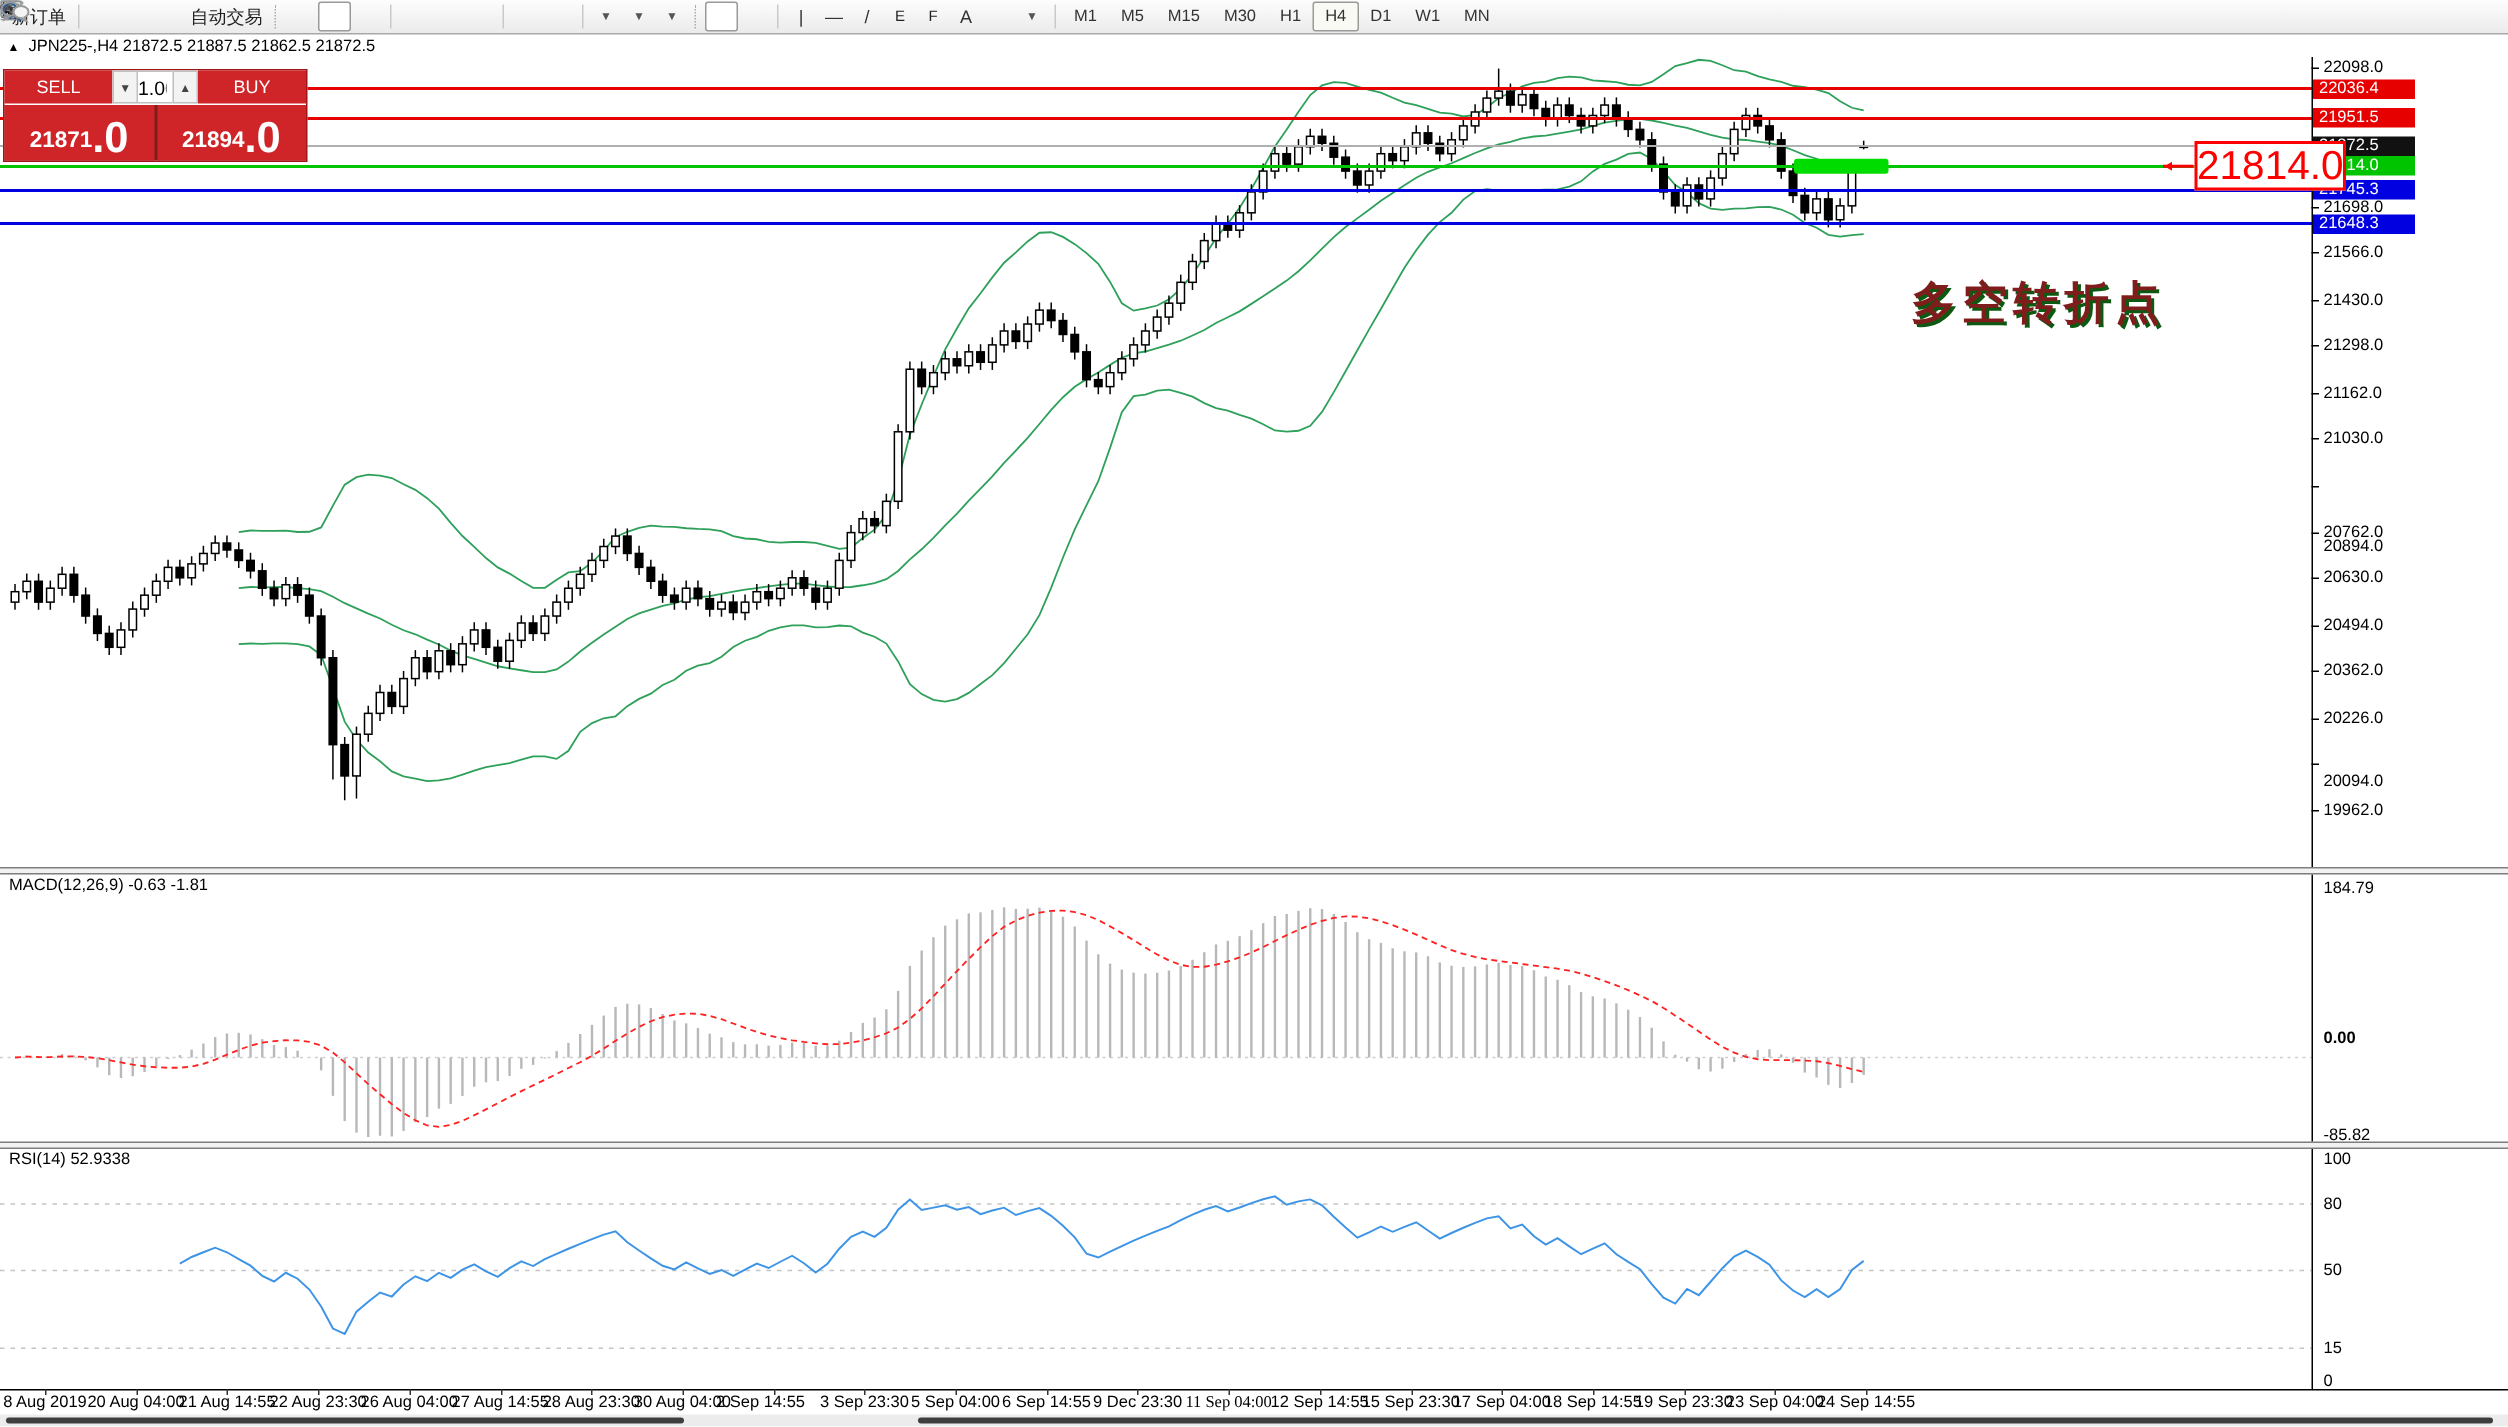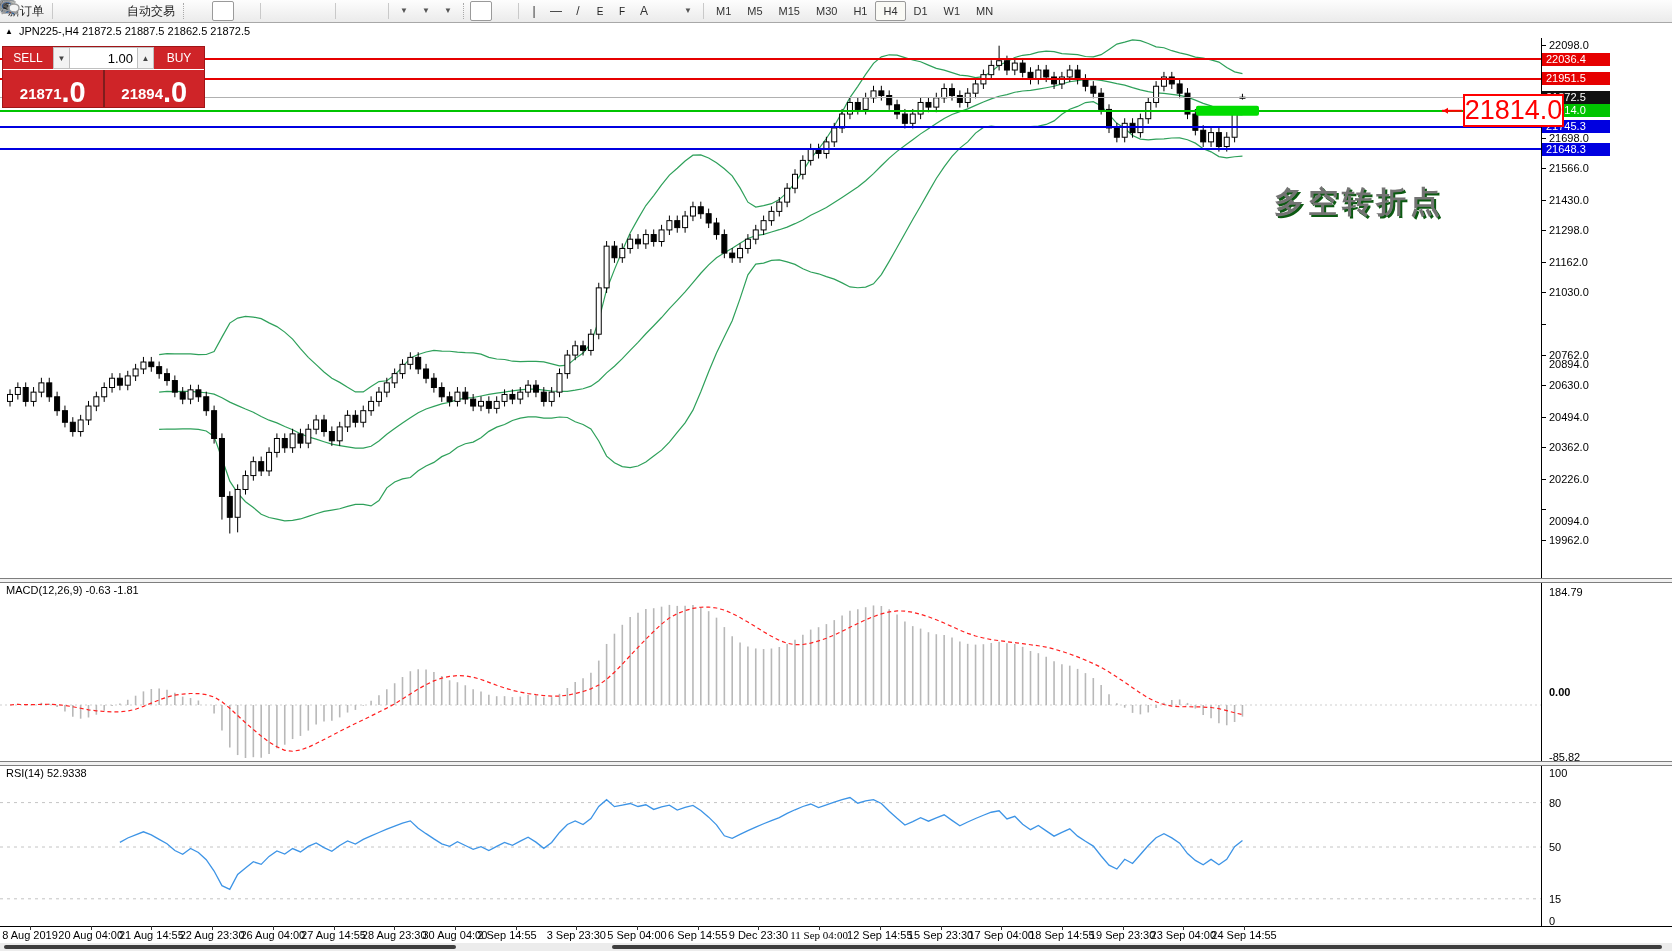--- a/index.html
+++ b/index.html
@@ -22,41 +22,41 @@
     border:1px solid transparent;border-radius:2px}
   .tf-btn.active{background:#fafaf5;border-color:#9a9a9a}
   .tb-right{margin-left:auto;display:flex;align-items:center;gap:8px;padding-right:6px}
   
   .symbol-bar{position:absolute;left:0;top:24px;width:1672px;height:14px;background:#fff;display:flex;
     align-items:center;gap:6px;padding-left:5px;font-size:11px;z-index:5}
   .sym-arrow{font-size:8px;color:#000}
   
   .trade-panel{position:absolute;left:2px;top:46px;width:203px;z-index:6;border:1px solid #a01518;background:#fff}
   .tp-head{display:flex;height:22px}
-  .tp-btn{width:50px;background:#cf2428;color:#fff;font-size:12px;display:flex;align-items:center;justify-content:center}
+  .tp-btn{width:72px;background:#cf2428;color:#fff;font-size:12px;display:flex;align-items:center;justify-content:center}
   .tp-spin{width:17px;background:#f3f3f3;border:1px solid #c0c0c0;display:flex;align-items:center;justify-content:center;font-size:8px;color:#444}
   .tp-vol{flex:1;border:1px solid #c0c0c0;border-left:none;border-right:none;text-align:right;font-size:13px;padding-right:4px;outline:none;min-width:0}
   .tp-prices{display:flex;height:37px;background:#7f1d1d;gap:2px;margin-top:1px}
   .tp-price{flex:1;background:#cf2428;color:#fff;display:flex;align-items:flex-end;justify-content:center;padding-bottom:3px}
   .tp-price .small{font-size:15px;font-weight:bold;line-height:1;margin-bottom:3px}
   .tp-price .big{font-size:29px;font-weight:bold;line-height:.8}
   
   .splitter{position:absolute;left:0;width:1672px;height:5px;background:#f2f2f2;border-top:1px solid #7e7e7e;border-bottom:1px solid #7e7e7e;z-index:3}
   .vaxis{position:absolute;left:1541px;top:38px;width:1px;height:888px;background:#000;z-index:2}
   .taxis-line{position:absolute;left:0;top:926px;width:1672px;height:1px;background:#000;z-index:2}
   .ind-label{position:absolute;left:6px;font-size:11px;color:#000;z-index:3;background:transparent}
   .axis-tick-label{position:absolute;left:1549px;font-size:11px;color:#000;white-space:nowrap}
   .axis-tick-mark{position:absolute;left:1541px;width:5px;height:1px;background:#000}
   .price-badge{position:absolute;left:1542px;width:68px;height:13px;color:#fff;font-size:11px;line-height:13px;padding-left:4px;white-space:nowrap}
   .time-label{position:absolute;top:929px;font-size:11px;color:#000;white-space:nowrap;transform:translateX(-50%)}
   .time-tick{position:absolute;top:926px;width:1px;height:4px;background:#333}
   
   .callout{position:absolute;left:1463px;width:101px;height:33px;background:#fff;border:2px solid #ff0000;
     color:#ff0000;font-size:27px;display:flex;align-items:center;justify-content:center;z-index:4}
-  .cn-note{position:absolute;left:1274px;top:182px;font-size:30px;font-weight:bold;color:#737373;
+  .cn-note{position:absolute;left:1274px;top:182px;font-size:30px;font-weight:bold;color:#7f1d1d;
     text-shadow:2px 2px 0 #0c5a12;z-index:4;letter-spacing:4px}
   
   .bottom-strip{position:absolute;left:0;top:943px;width:1672px;height:8px;background:#ececec;z-index:5}
   .bs-seg{position:absolute;top:2px;height:4px;background:#3e3e3e;border-radius:2px}
   .mini{font-size:10px}
 </style>
 </head>
 <body>
 
 <div class="toolbar">

